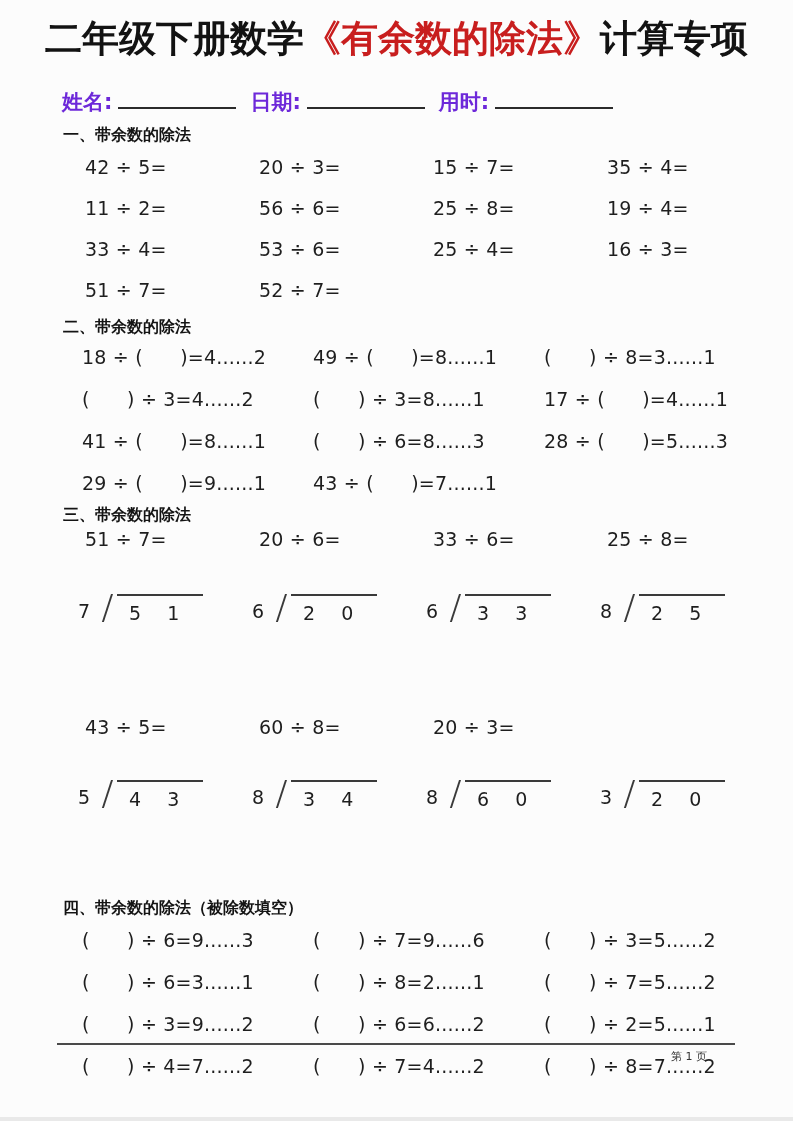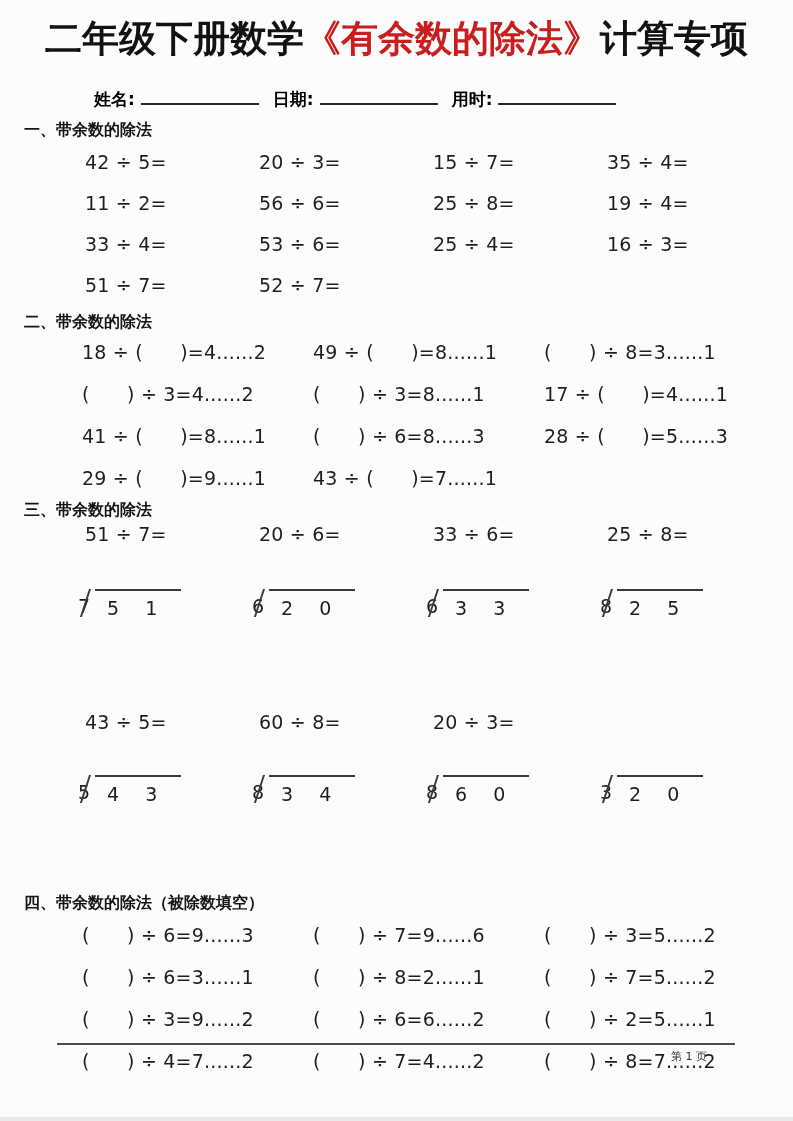--- a/index.html
+++ b/index.html
@@ -22,37 +22,37 @@
     text-align:center;
     font-size:37px;
     font-weight:bold;
     color:#121212;
     letter-spacing:0;
     white-space:nowrap;
   }
   .title .red{color:#c81e1e;}
   
   .header-line{
-    margin:24px 0 0 94px;
-    font-size:17px;
+    margin:24px 0 0 62px;
+    font-size:21px;
     font-weight:bold;
-    color:#000000;
+    color:#6d28d9;
     white-space:nowrap;
   }
   .fill-line{
     display:inline-block;
     width:118px;
     height:13px;
     border-bottom:2px solid #2b2b2b;
     margin:0 14px 0 6px;
   }
   .fill-line.last{margin-right:0;}
   
   .sec-heading{
-    margin-left:24px;
+    margin-left:63px;
     font-size:16px;
     font-weight:bold;
     color:#141414;
     line-height:19px;
   }
   .h1m{margin-top:9px;}
   .h2m{margin-top:7px;}
   .h3m{margin-top:1px;}
   .h4m{margin-top:88px;}
   
@@ -78,21 +78,21 @@
   .s3probs{margin-top:4px;}
   .s3probs2{margin-top:92px;}
   
   .ldrow{
     display:grid;
     grid-template-columns:repeat(4,174px);
     margin-left:78px;
   }
   .ld1m{margin-top:44px;}
   .ld2m{margin-top:42px;}
-  .ld{display:flex;align-items:flex-start;}
+  .ld{display:flex;align-items:flex-start;gap:22px;}
   .ld-divisor{
     font-size:19px;
     line-height:21px;
     padding-top:7px;
     color:#1e1e1e;
   }
   .ld-box{
     position:relative;
     margin-left:5px;
     border-top:2px solid #3a3a3a;

